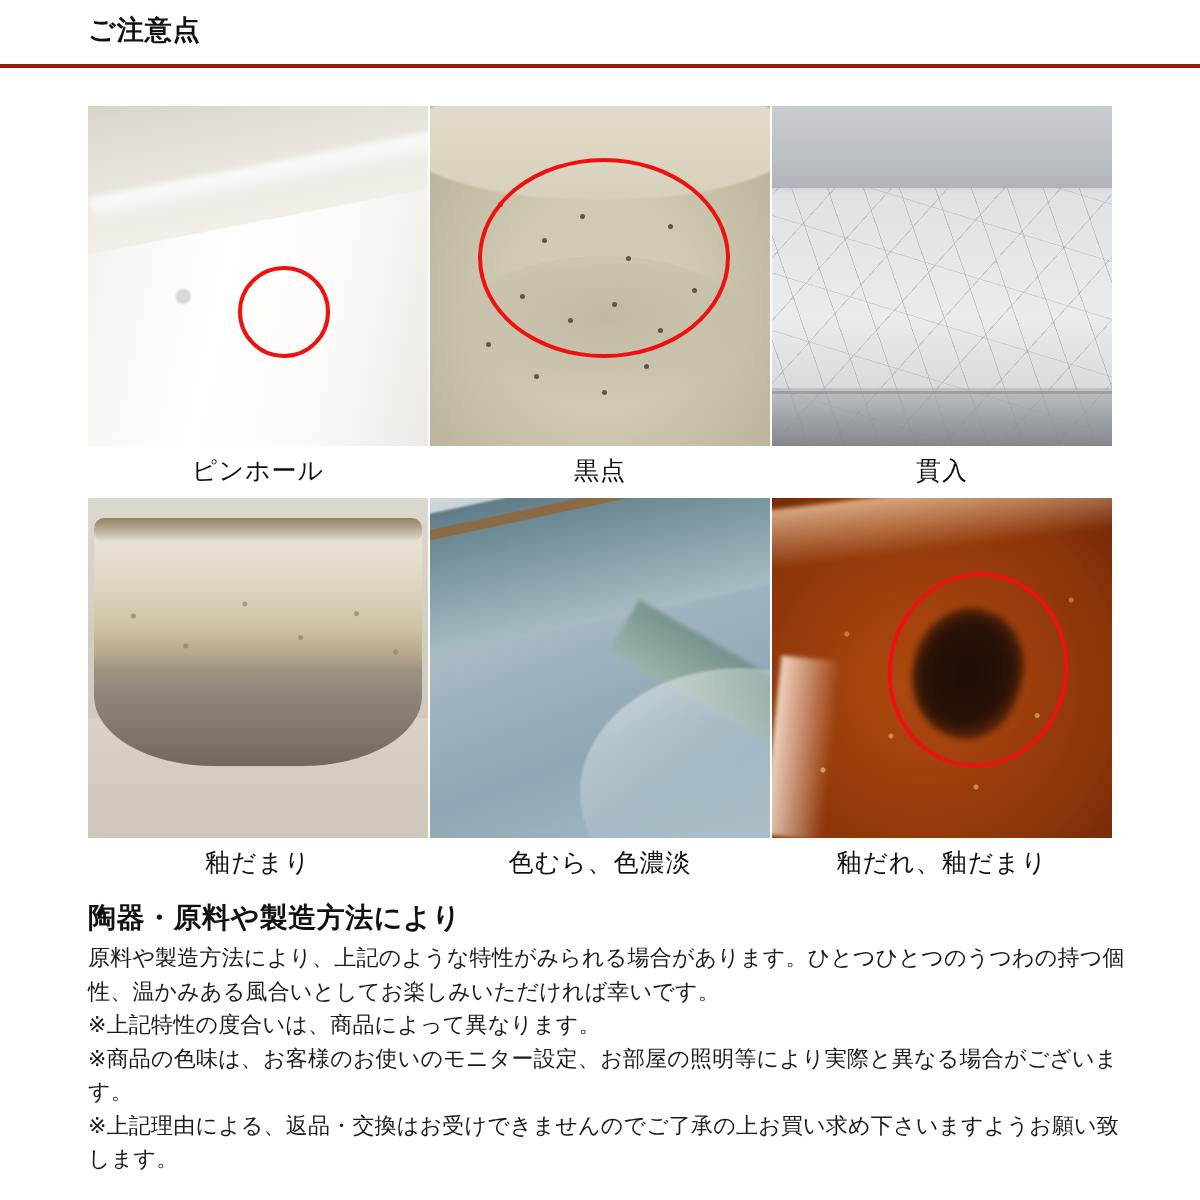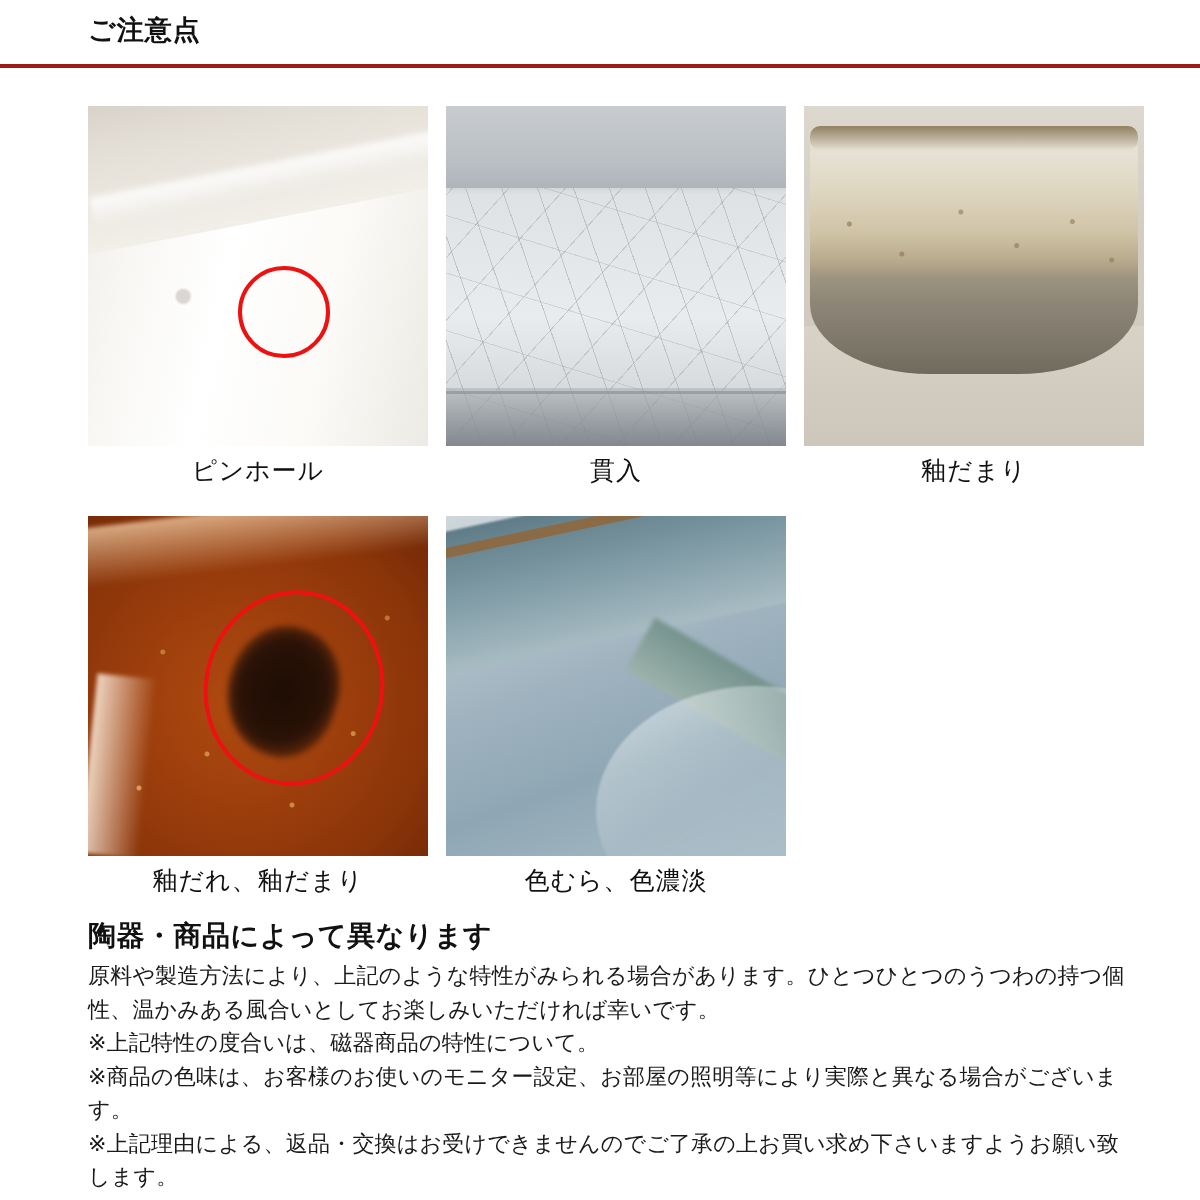--- a/index.html
+++ b/index.html
@@ -40,21 +40,20 @@
   }
 
   
   .grid {
     margin: 38px 0 0 88px;
     width: 1024px;
     display: grid;
     grid-template-columns: 340px 340px 340px;
     column-gap: 2px;
     row-gap: 0px;
-    gap: 18px;
   }
   .cell {
     width: 340px;
   }
   .thumb {
     position: relative;
     width: 340px;
     height: 340px;
     overflow: hidden;
   }
@@ -285,65 +284,87 @@
 
   <div class="grid">
 
     <div class="cell">
       <div class="thumb ph1">
         <div class="marker" style="left:150px; top:160px; width:92px; height:92px;"></div>
       </div>
       <div class="caption">ピンホール</div>
     </div>
 
+    <div class="cell">
+      <div class="thumb ph2">
+        <div class="rim"></div>
+        <div class="inner-shadow"></div>
+        <div class="spot" style="left:68px;  top:96px;"></div>
+        <div class="spot" style="left:112px; top:132px;"></div>
+        <div class="spot" style="left:150px; top:108px;"></div>
+        <div class="spot" style="left:196px; top:150px;"></div>
+        <div class="spot" style="left:238px; top:118px;"></div>
+        <div class="spot" style="left:90px;  top:188px;"></div>
+        <div class="spot" style="left:138px; top:212px;"></div>
+        <div class="spot" style="left:182px; top:196px;"></div>
+        <div class="spot" style="left:228px; top:222px;"></div>
+        <div class="spot" style="left:262px; top:182px;"></div>
+        <div class="spot" style="left:104px; top:268px;"></div>
+        <div class="spot" style="left:172px; top:284px;"></div>
+        <div class="spot" style="left:214px; top:258px;"></div>
+        <div class="spot" style="left:56px;  top:236px;"></div>
+        <div class="marker" style="left:48px; top:52px; width:252px; height:200px;"></div>
+      </div>
+      <div class="caption">黒点</div>
+    </div>
 
     <div class="cell">
       <div class="thumb ph3">
         <div class="band-top"></div>
         <div class="crackle"></div>
         <div class="footline"></div>
         <div class="foot"></div>
       </div>
       <div class="caption">貫入</div>
     </div>
 
     <div class="cell">
       <div class="thumb ph4">
         <div class="table"></div>
         <div class="bowl"></div>
         <div class="rim-dark"></div>
         <div class="speckle"></div>
       </div>
       <div class="caption">釉だまり</div>
+    </div>
+
+    <div class="cell">
+      <div class="thumb ph5">
+        <div class="darkband"></div>
+        <div class="rimline"></div>
+        <div class="greenband"></div>
+        <div class="well"></div>
+      </div>
+      <div class="caption">色むら、色濃淡</div>
     </div>
 
     <div class="cell">
       <div class="thumb ph6">
         <div class="topedge"></div>
         <div class="leftstripe"></div>
         <div class="speck"></div>
         <div class="pool"></div>
         <div class="marker" style="left:116px; top:74px; width:180px; height:196px; transform:rotate(12deg);"></div>
       </div>
       <div class="caption">釉だれ、釉だまり</div>
     </div>
 
-    <div class="cell">
-      <div class="thumb ph5">
-        <div class="darkband"></div>
-        <div class="rimline"></div>
-        <div class="greenband"></div>
-        <div class="well"></div>
-      </div>
-      <div class="caption">色むら、色濃淡</div>
-    </div>
-
   </div>
 
   <div class="body-text">
-    <div class="body-heading">陶器・商品によって異なります</div>
+    <div class="body-heading">陶器・原料や製造方法により</div>
     <div class="body-paragraph">原料や製造方法により、上記のような特性がみられる場合があります。ひとつひとつのうつわの持つ個性、温かみある風合いとしてお楽しみいただければ幸いです。</div>
-    <div class="body-paragraph">※上記特性の度合いは、磁器商品の特性について。</div>
+    <div class="body-paragraph">※上記特性の度合いは、商品によって異なります。</div>
     <div class="body-paragraph">※商品の色味は、お客様のお使いのモニター設定、お部屋の照明等により実際と異なる場合がございます。</div>
     <div class="body-paragraph">※上記理由による、返品・交換はお受けできませんのでご了承の上お買い求め下さいますようお願い致します。</div>
   </div>
 
 </div>
 
 </body></html>

